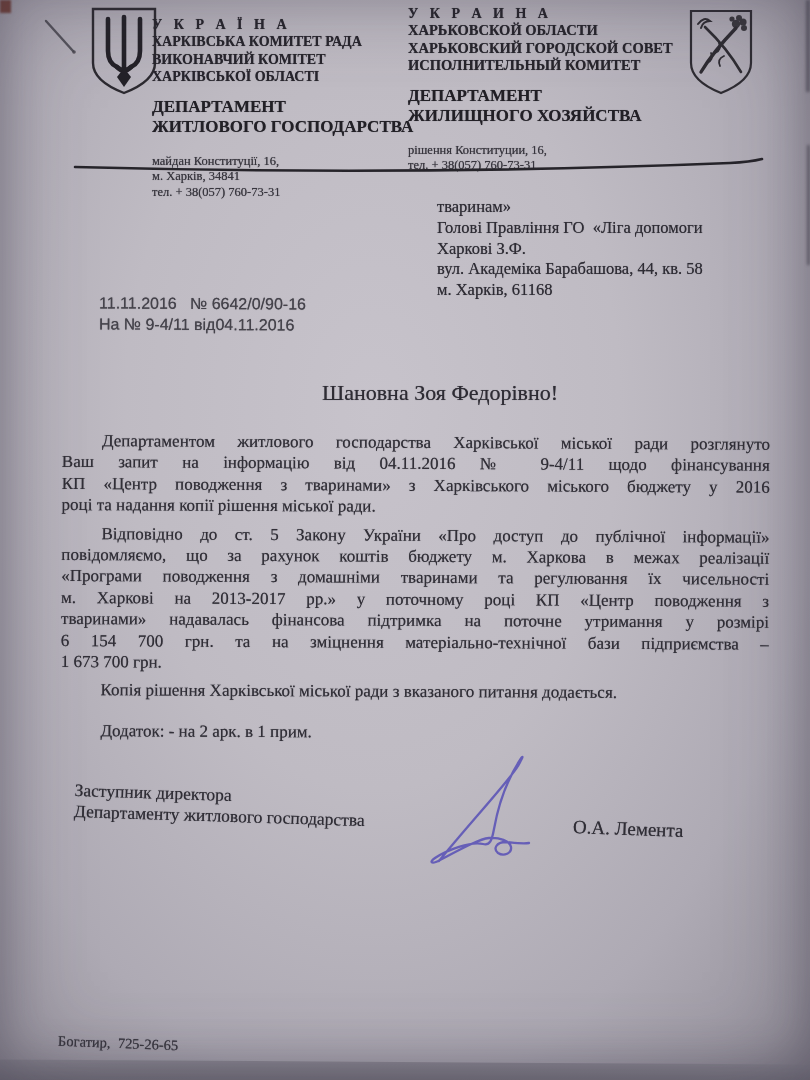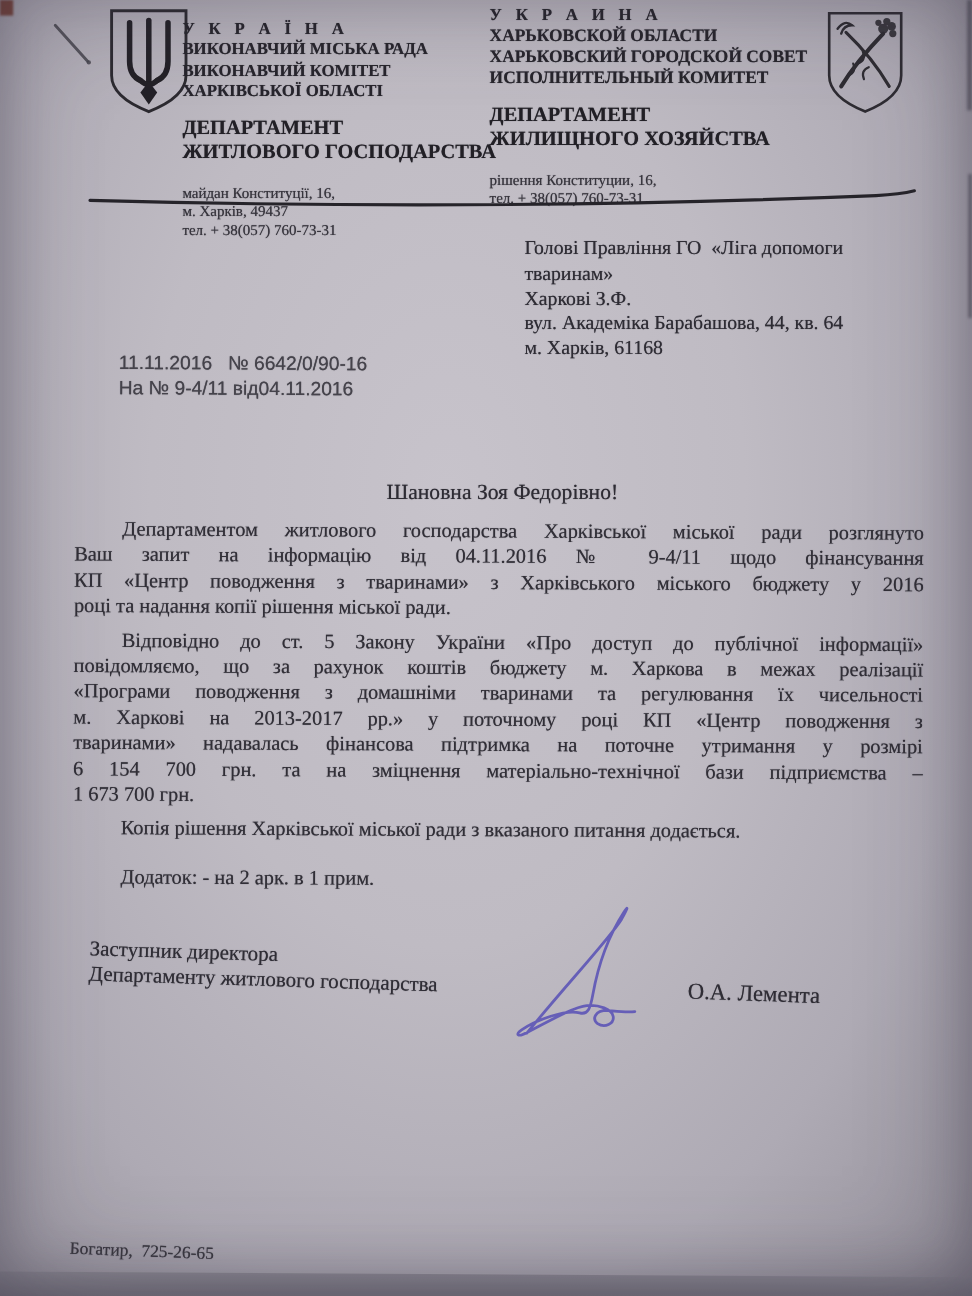--- a/index.html
+++ b/index.html
@@ -34,21 +34,21 @@
   .h-addr{font-size:12.5px;line-height:15.5px;color:#37353d;}
   .h-addr.gap{margin-top:16px;}
   .rule-svg{position:absolute;left:70px;top:156px;}
   
   .addressee{position:absolute;left:437px;top:197px;width:352px;font-size:16.5px;line-height:20.8px;color:#2e2c34;}
   .addressee .line{white-space:pre;}
   .ref{position:absolute;left:99px;top:293px;font-family:"Liberation Sans","DejaVu Sans",sans-serif;
        font-size:16px;line-height:21px;color:#45434b;transform:rotate(.3deg);}
   .ref .line{white-space:pre;}
   
-  .salutation{position:absolute;left:322px;top:400px;font-size:18px;color:#2e2c34;}
+  .salutation{position:absolute;left:322px;top:380px;font-size:22px;color:#2e2c34;}
   .body-wrap{position:absolute;left:62px;top:430px;width:708px;transform:rotate(.3deg);transform-origin:0 0;
              font-size:17px;line-height:21.4px;color:#312f37;}
   .para{margin:0 0 7px 0;}
   .para .line{text-align:justify;text-align-last:justify;}
   .para .line.first{text-indent:40px;}
   .para .line.last{text-align-last:left;}
   .single{margin-top:5px;text-indent:40px;}
   .attachment{margin-top:19px;text-indent:40px;}
   
   .sig-title{position:absolute;left:75px;top:780px;font-size:17.5px;line-height:20.6px;color:#2f2d35;
@@ -97,50 +97,50 @@
       <circle cx="50" cy="16" r="4.2"></circle>
         <circle cx="57" cy="14" r="3.6"></circle>
       <circle cx="53" cy="10" r="3"></circle>
         <circle cx="58" cy="20" r="3"></circle>
         <circle cx="46" cy="11" r="2.6"></circle>
     </g>
   </svg>
 
   <div class="hdr hdr-left soft">
     <div class="h-country">У К Р А Ї Н А</div>
-    <div class="h-org">ВИКОНАВЧИЙ МІСЬКА РАДА</div>
+    <div class="h-org">ХАРКІВСЬКА КОМИТЕТ РАДА</div>
     <div class="h-org">ВИКОНАВЧИЙ КОМІТЕТ</div>
     <div class="h-org">ХАРКІВСЬКОЇ ОБЛАСТІ</div>
     <div class="h-dept gap">ДЕПАРТАМЕНТ</div>
     <div class="h-dept">ЖИТЛОВОГО ГОСПОДАРСТВА</div>
     <div class="h-addr gap">майдан Конституції, 16,</div>
-    <div class="h-addr">м. Харків, 49437</div>
+    <div class="h-addr">м. Харків, 34841</div>
     <div class="h-addr">тел. + 38(057) 760-73-31</div>
   </div>
 
   <div class="hdr hdr-right soft">
     <div class="h-country">У К Р А И Н А</div>
     <div class="h-org">ХАРЬКОВСКОЙ ОБЛАСТИ</div>
     <div class="h-org">ХАРЬКОВСКИЙ ГОРОДСКОЙ СОВЕТ</div>
     <div class="h-org">ИСПОЛНИТЕЛЬНЫЙ КОМИТЕТ</div>
     <div class="h-dept gap">ДЕПАРТАМЕНТ</div>
     <div class="h-dept">ЖИЛИЩНОГО ХОЗЯЙСТВА</div>
     <div class="h-addr gap">рішення Конституции, 16,</div>
     <div class="h-addr">тел. + 38(057) 760-73-31</div>
   </div>
 
   <svg class="rule-svg" width="700" height="22" viewBox="0 0 700 22">
     <path d="M5,11 Q345,20 660,7 Q680,6 692,3" fill="none" stroke="#26242a" stroke-width="2.6" stroke-linecap="round"></path>
   </svg>
 
   <div class="addressee soft">
+      <div class="line">тваринам»</div>
       <div class="line first">Голові Правління ГО  «Ліга допомоги</div>
-      <div class="line">тваринам»</div>
       <div class="line">Харкові З.Ф.</div>
-      <div class="line">вул. Академіка Барабашова, 44, кв. 64</div>
+      <div class="line">вул. Академіка Барабашова, 44, кв. 58</div>
       <div class="line last">м. Харків, 61168</div>
     </div>
 
   <div class="ref soft">
     <div class="line">11.11.2016   № 6642/0/90-16</div>
     <div class="line">На № 9-4/11 від04.11.2016</div>
   </div>
 
   <div class="salutation soft">Шановна Зоя Федорівно!</div>
 

